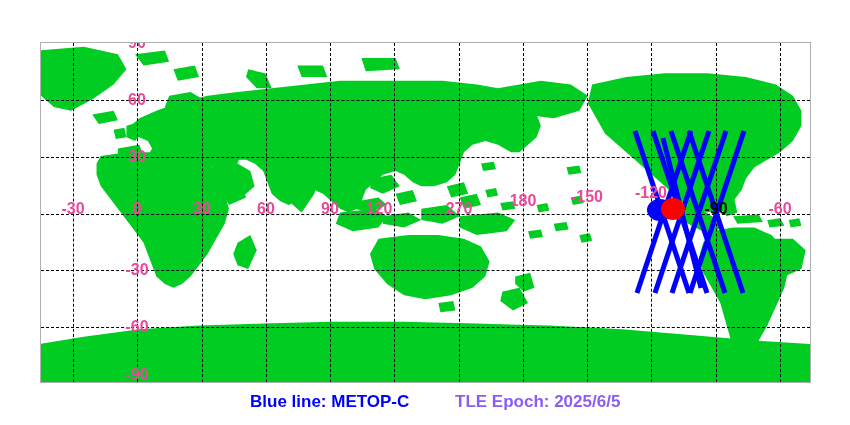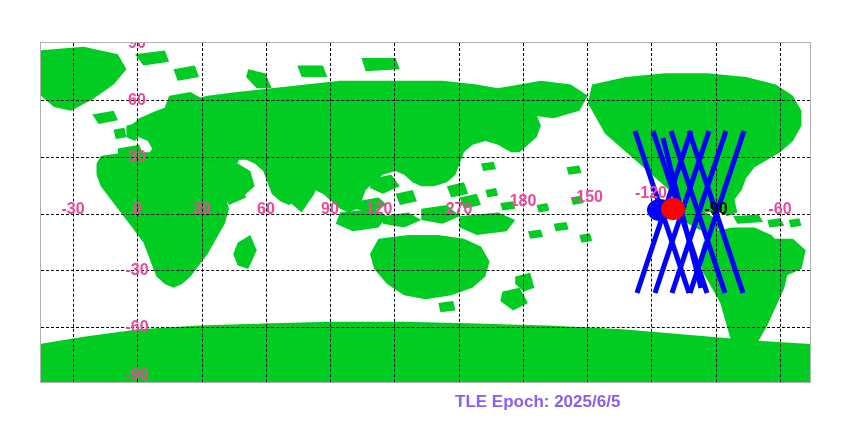--- a/index.html
+++ b/index.html
@@ -264,16 +264,17 @@
     <div class="lat-label" style="left:96px;top:0px;">90</div>
     <div class="lat-label" style="left:96px;top:57px;">60</div>
     <div class="lat-label" style="left:96px;top:114px;">30</div>
     <div class="lat-label" style="left:96px;top:166px;">0</div>
     <div class="lat-label" style="left:96px;top:227px;">-30</div>
     <div class="lat-label" style="left:96px;top:284px;">-60</div>
     <div class="lat-label" style="left:96px;top:332px;">-90</div>
   </div>
 
   <div id="legend">
+    <div class="legend-item" id="legend-blue">Blue line: METOP-C</div>
     <div class="legend-item" id="legend-epoch">TLE Epoch: 2025/6/5</div>
   </div>
 
 </div>
 
 </body></html>

